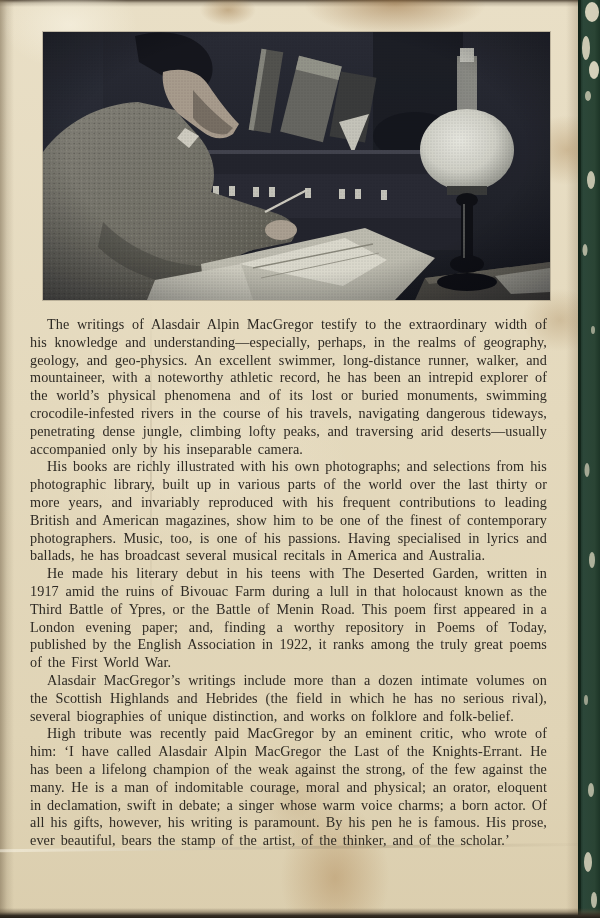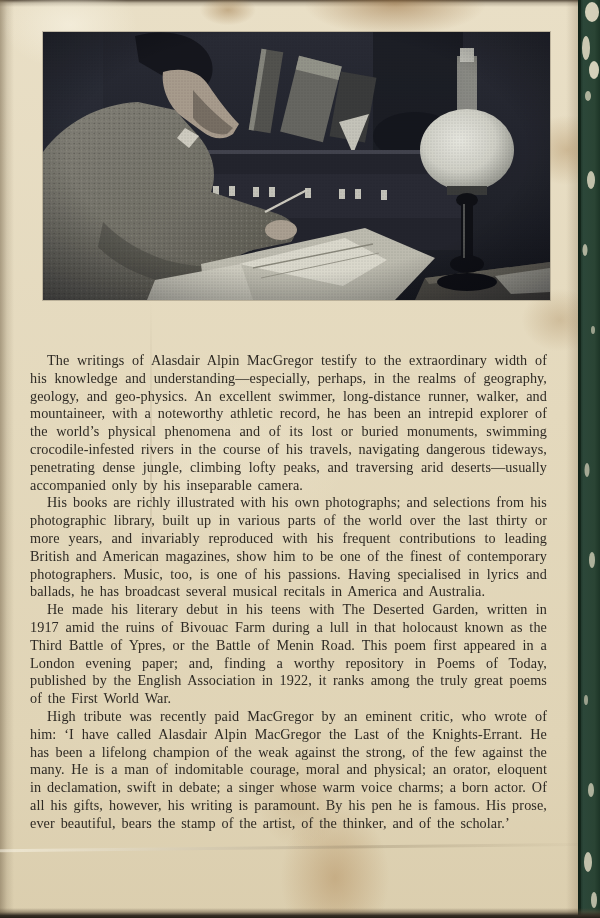--- a/index.html
+++ b/index.html
@@ -25,21 +25,21 @@
     transform:rotate(-0.6deg);}
   .crease2{position:absolute;left:150px;top:300px;width:2px;height:330px;
     background:linear-gradient(180deg, transparent, rgba(120,104,78,.18), transparent);}
 
   .photo{position:absolute;left:43px;top:32px;width:507px;height:268px;
     box-shadow:0 0 0 1px rgba(60,50,40,.25);}
   .photo svg{display:block;width:100%;height:100%;}
 
   .blurb{position:absolute;left:30px;top:316px;width:517px;
     font-size:14.2px;line-height:17.8px;color:#2e2a24;
-    text-align:justify;word-spacing:2.2px;letter-spacing:.1px;margin-top:36px;}
+    text-align:justify;word-spacing:2.2px;letter-spacing:.1px;}
   .blurb p{margin:0;text-indent:17px;}
   .blurb .it{}
 
   .spine{position:absolute;right:0;top:0;width:22px;height:918px;}
   .bottom-edge{position:absolute;left:0;bottom:0;width:600px;height:10px;
     background:linear-gradient(180deg, rgba(90,76,56,0) 0%, rgba(90,76,56,.45) 40%, #352e24 75%, #241f18 100%);}
 </style>
 </head>
 <body>
 
@@ -153,20 +153,21 @@
       <rect x="0" y="0" width="507" height="268" fill="url(#halftone)" opacity=".20"></rect>
       <rect x="0" y="0" width="507" height="268" fill="url(#vignette)"></rect>
       <rect x="0" y="0" width="507" height="268" fill="#2a3558" opacity=".06"></rect>
     </svg>
   </div>
 
   <div class="blurb">
       <p><span>The writings of Alasdair Alpin MacGregor testify to the extraordinary width of his knowledge and understanding—especially, perhaps, in the realms of geography, geology, and geo-physics. An excellent swimmer, long-distance runner, walker, and mountaineer, with a noteworthy athletic record, he has been an intrepid explorer of the world’s physical phenomena and of its lost or buried monuments, swimming crocodile-infested rivers in the course of his travels, navigating dangerous tideways, penetrating dense jungle, climbing lofty peaks, and traversing arid deserts—usually accompanied only by his inseparable camera.</span></p>
       <p><span>His books are richly illustrated with his own photographs; and selections from his photographic library, built up in various parts of the world over the last thirty or more years, and invariably reproduced with his frequent contributions to leading British and American magazines, show him to be one of the finest of contemporary photographers. Music, too, is one of his passions. Having specialised in lyrics and ballads, he has broadcast several musical recitals in America and Australia.</span></p>
       <p><span>He made his literary debut in his teens with </span><span class="it">The Deserted Garden,</span><span> written in 1917 amid the ruins of Bivouac Farm during a lull in that holocaust known as the Third Battle of Ypres, or the Battle of Menin Road. This poem first appeared in a London evening paper; and, finding a worthy repository in </span><span class="it">Poems of Today,</span><span> published by the English Association in 1922, it ranks among the truly great poems of the First World War.</span></p>
+      <p><span>Alasdair MacGregor’s writings include more than a dozen intimate volumes on the Scottish Highlands and Hebrides (the field in which he has no serious rival), several biographies of unique distinction, and works on folklore and folk-belief.</span></p>
       <p><span>High tribute was recently paid MacGregor by an eminent critic, who wrote of him: ‘I have called Alasdair Alpin MacGregor the Last of the Knights-Errant. He has been a lifelong champion of the weak against the strong, of the few against the many. He is a man of indomitable courage, moral and physical; an orator, eloquent in declamation, swift in debate; a singer whose warm voice charms; a born actor. Of all his gifts, however, his writing is paramount. By his pen he is famous. His prose, ever beautiful, bears the stamp of the artist, of the thinker, and of the scholar.’</span></p>
     </div>
 
   <div class="spine">
     <svg viewBox="0 0 22 918" preserveAspectRatio="none">
       <defs>
         <linearGradient id="clothGrad" x1="0" y1="0" x2="1" y2="0">
           <stop offset="0%" stop-color="#15291f"></stop>
           <stop offset="25%" stop-color="#2c4739"></stop>
           <stop offset="75%" stop-color="#2a4434"></stop>

